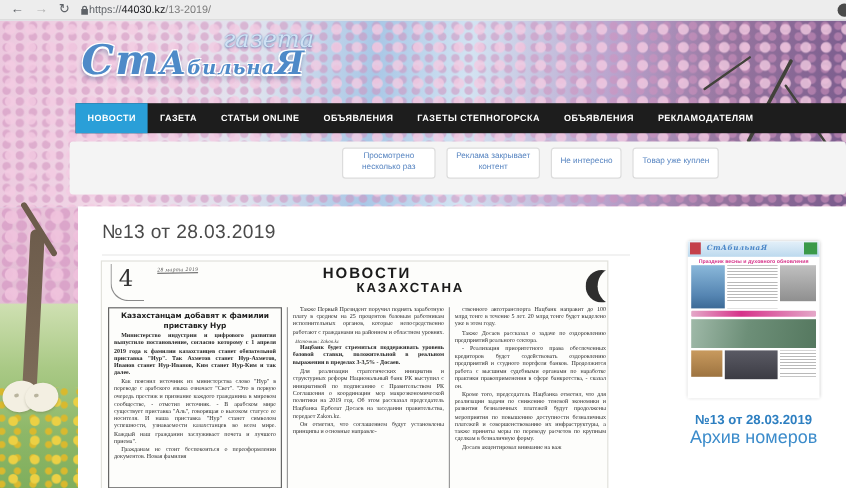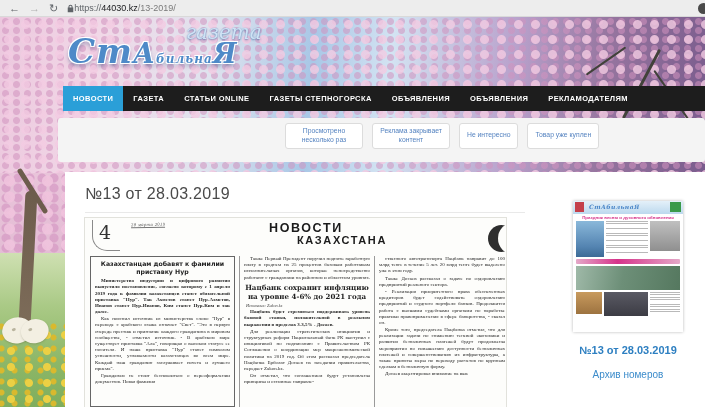--- a/index.html
+++ b/index.html
@@ -55,21 +55,21 @@
   .wdot{position:absolute;width:4px;height:3px;border-radius:50%;background:#b9b49e;}
 
   
   .logo{position:absolute;top:22px;left:68px;width:250px;height:58px;z-index:5;}
   .logo-gazeta{position:absolute;left:118px;top:-2px;font-family:"DejaVu Serif",serif;
     font-style:italic;font-size:20px;color:#cfe2f4;
     text-shadow:0 1px 2px rgba(55,95,150,.65),0 0 1px #8fb8dd;}
   .logo-main{position:absolute;left:0;top:9px;font-family:"DejaVu Serif",serif;font-weight:bold;
     font-style:italic;color:#4e8ac8;white-space:nowrap;letter-spacing:1px;
     text-shadow:-1px -1px 0 #fff,1px -1px 0 #fff,-1px 1px 0 #fff,1px 1px 0 #fff,0 3px 4px rgba(40,70,120,.55);}
-  .lg-big{font-size:34px;} .lg-mid{font-size:27px;} .lg-sm{font-size:12px;}
+  .lg-big{font-size:34px;} .lg-mid{font-size:27px;} .lg-sm{font-size:16px;}
 
   
   .nav{position:absolute;left:63px;top:86px;width:642px;height:25px;background:#1d1d1d;
     display:flex;z-index:10;}
   .nav-item{display:flex;align-items:center;padding:0 10px;color:#fff;font-size:7.5px;
     font-weight:bold;letter-spacing:.4px;white-space:nowrap;cursor:pointer;}
   .nav-item.active{background:#2a9fd8;}
 
   
   .ad-block{position:absolute;left:58px;top:118px;width:647px;height:44px;background:#f4f4f4;
@@ -132,21 +132,21 @@
   .t-photo-gray{width:30px;height:30px;background:linear-gradient(#c0c0c0,#8f8f8f);}
   .t-pinkbar{margin:2px 3px 0;height:5px;background:linear-gradient(90deg,#e4a8c8,#d6338a 40%,#e4a8c8);
     border-radius:1px;}
   .t-photo-wide{margin:2px 3px 0;height:24px;background:linear-gradient(100deg,#9fb9a8 0%,#6d8f78 45%,#55785f 100%);}
   .t-bottom{display:flex;gap:2px;padding:2px 3px 0;}
   .t-photo-orange{width:26px;height:22px;background:linear-gradient(#c89a5e,#9d7340);}
   .t-photo-dark{width:44px;height:24px;background:linear-gradient(#5a5a64,#3c3c44);}
   .t-textcol2{flex:1;height:22px;
     background:repeating-linear-gradient(to bottom,#b9b9b9 0 .7px,transparent .7px 2.4px);}
   .issue-link{margin-top:12px;font-size:11px;font-weight:bold;color:#2d7fc1;cursor:pointer;}
-  .archive-link{margin-top:13px;font-size:10px;color:#3c8ccb;cursor:pointer;text-align:center;}
+  .archive-link{font-size:15px;color:#3c8ccb;cursor:pointer;text-align:center;}
 </style>
 </head>
 <body>
 
 <div class="browser-bar">
   <span class="chrome-ic">←</span>
   <span class="chrome-ic fwd">→</span>
   <span class="chrome-ic">↻</span>
   <span class="urlbox">
     <svg width="7" height="9" viewBox="0 0 10 13">
@@ -182,22 +182,22 @@
 
 <div class="logo">
   <div class="logo-gazeta">газета</div>
   <div class="logo-main"><span class="lg-big">Ст</span><span class="lg-mid">А</span><span class="lg-sm">бильна</span><span class="lg-mid">Я</span></div>
 </div>
 
 <nav class="nav">
   <div class="nav-item active">НОВОСТИ</div>
   <div class="nav-item">ГАЗЕТА</div>
   <div class="nav-item">СТАТЬИ ONLINE</div>
+  <div class="nav-item">ОБЪЯВЛЕНИЯ</div>
   <div class="nav-item">ГАЗЕТЫ СТЕПНОГОРСКА</div>
-  <div class="nav-item">ОБЪЯВЛЕНИЯ</div>
   <div class="nav-item">ОБЪЯВЛЕНИЯ</div>
   <div class="nav-item">РЕКЛАМОДАТЕЛЯМ</div>
 
 </nav>
 
 <div class="ad-block">
   <div class="ad-buttons">
     <div class="ad-btn">Просмотрено несколько раз</div>
     <div class="ad-btn">Реклама закрывает контент</div>
     <div class="ad-btn">Не интересно</div>
@@ -225,21 +225,20 @@
     <div class="np-cols">
       <div class="np-col col1">
         <div class="col1-title">Казахстанцам добавят к фамилии приставку Нур</div>
         <p class="bold-p">Министерство индустрии и цифрового развития выпустило постановление, согласно которому с 1 апреля 2019 года к фамилии казахстанцев станет обязательной приставка "Нур". Так Ахметов станет Нур-Ахметов, Иванов станет Нур-Иванов, Ким станет Нур-Ким и так далее.</p>
         <p>Как пояснил источник из министерства слово "Нур" в переводе с арабского языка означает "Свет". "Это в первую очередь престиж и признание каждого гражданина в мировом сообществе, - отметил источник. - В арабском мире существует приставка "Аль", говорящая о высоком статусе ее носителя. И наша приставка "Нур" станет символом успешности, узнаваемости казахстанцев во всем мире. Каждый наш гражданин заслуживает почета и лучшего приема".</p>
         <p>Гражданам не стоит беспокоиться о переоформлении документов. Новая фамилия</p>
       </div>
       <div class="np-sep"></div>
       <div class="np-col col2">
         <p>Также Первый Президент поручил поднять заработную плату в среднем на 25 процентов базовым работникам исполнительных органов, которые непосредственно работают с гражданами на районном и областном уровнях.</p>
-        <div class="col2-headline">Нацбанк сохранит инфляцию на уровне 4-6% до 2021 года</div>
         <div class="col2-source">Источник: Zakon.kz</div>
         <p class="bold-p">Нацбанк будет стремиться поддерживать уровень базовой ставки, положительной в реальном выражении в пределах 3-3,5% - Досаев.</p>
         <p>Для реализации стратегических инициатив и структурных реформ Национальный банк РК выступил с инициативой по подписанию с Правительством РК Соглашения о координации мер макроэкономической политики на 2019 год. Об этом рассказал председатель Нацбанка Ерболат Досаев на заседании правительства, передает Zakon.kz.</p>
         <p>Он отметил, что соглашением будут установлены принципы и основные направле-</p>
       </div>
       <div class="np-sep"></div>
       <div class="np-col col3">
         <p>ственного автотранспорта Нацбанк направит до 100 млрд тенге в течение 5 лет. 20 млрд тенге будет выделено уже в этом году.</p>
         <p>Также Досаев рассказал о задаче по оздоровлению предприятий реального сектора.</p>
         <p>- Реализация приоритетного права обеспеченных кредиторов будет содействовать оздоровлению предприятий и ссудного портфеля банков. Продолжится работа с высшими судебными органами по наработке практики правоприменения в сфере банкротства, - сказал он.</p>

